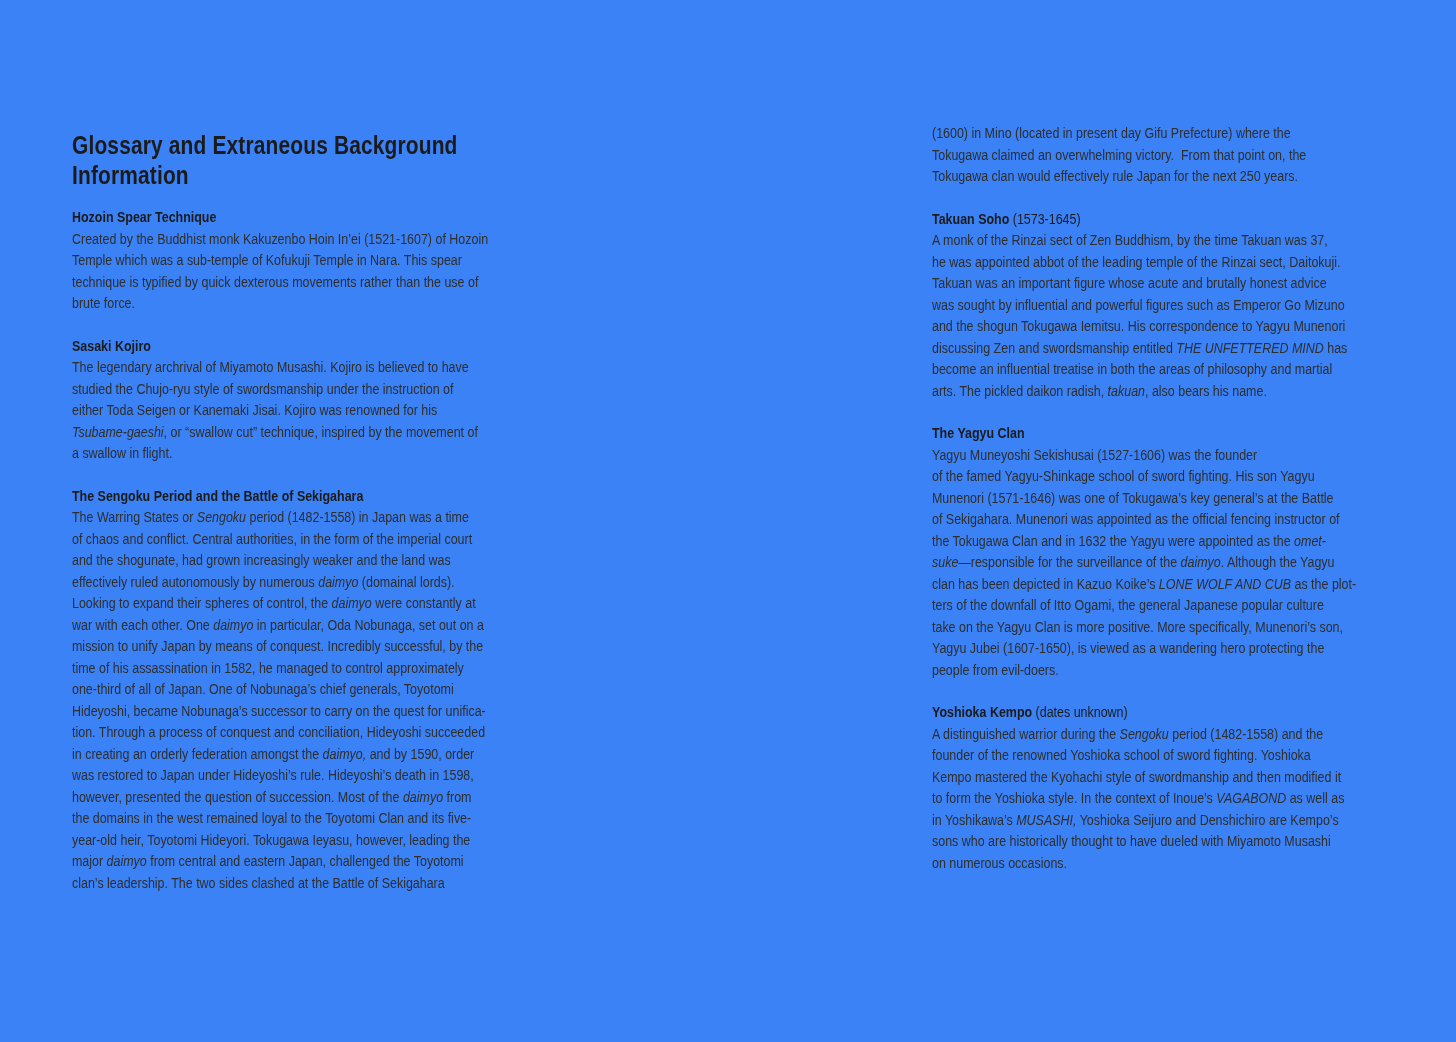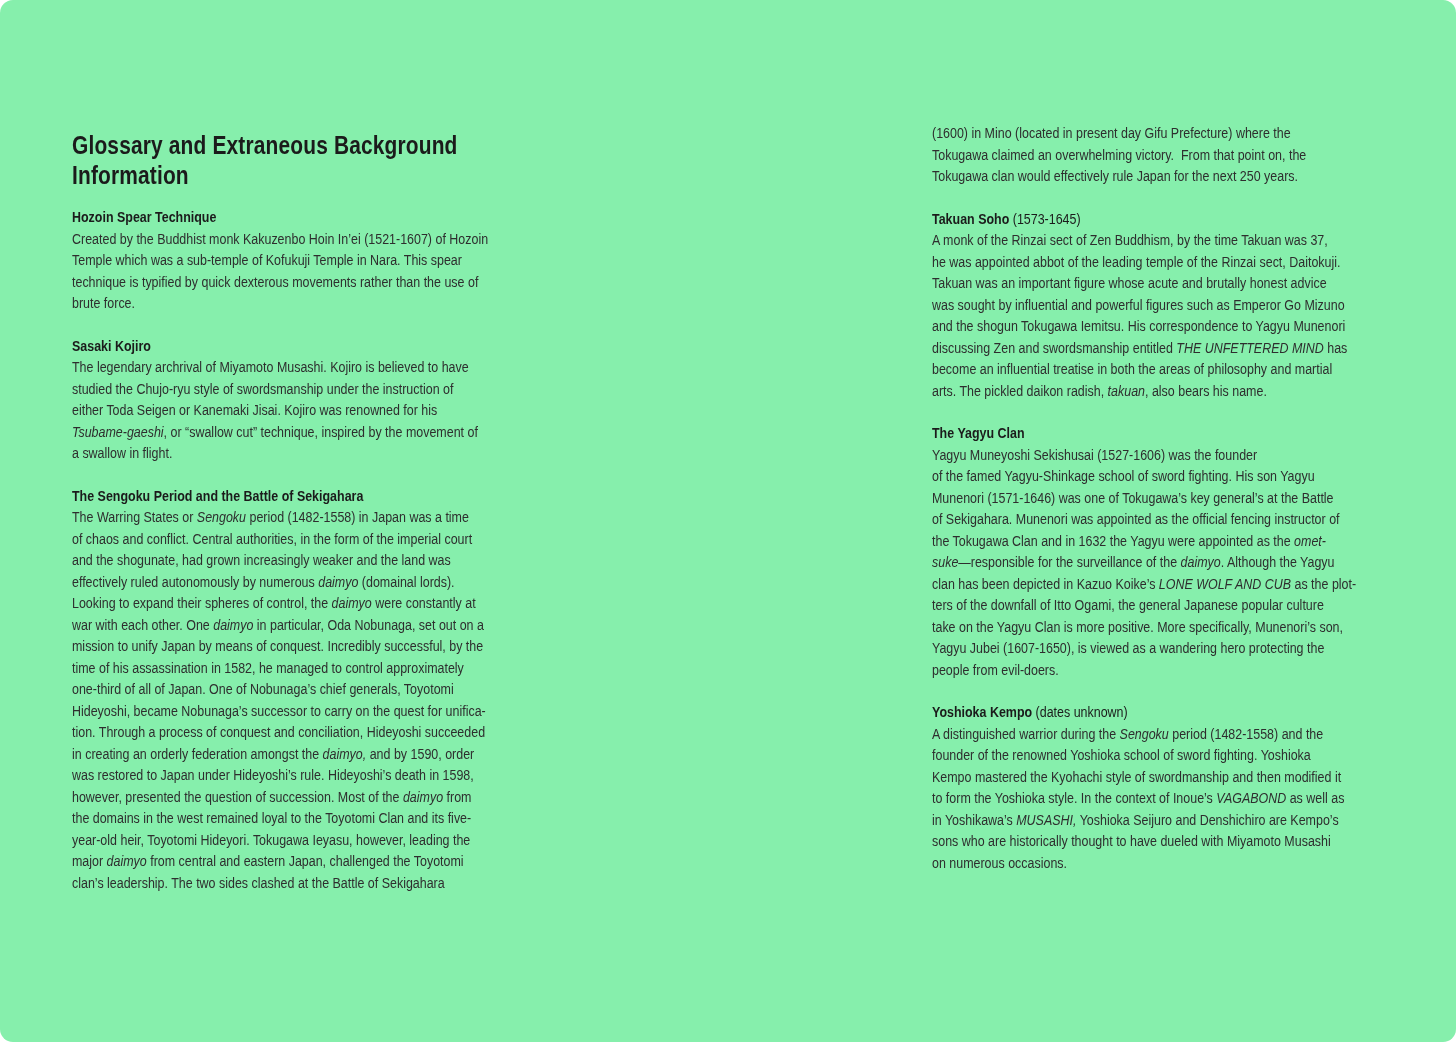--- a/index.html
+++ b/index.html
@@ -9,21 +9,21 @@
   }
   body {
     width: 1456px;
     height: 1042px;
     position: relative;
     overflow: hidden;
     font-family: "Liberation Sans", sans-serif;
     color: #2e2e2e;
     -webkit-font-smoothing: antialiased;
   }
-  .spread { position: absolute; inset: 0; background: #86efac; border-radius: 13px; }
+  .spread { position: absolute; inset: 0; background: #3b82f6; }
   .page { position: absolute; transform: scaleX(0.82); transform-origin: top left; }
   .page-left  { left: 72px;  top: 130px; width: 560px; }
   .page-right { left: 932px; top: 122px; width: 570px; }
   .title {
     margin: 0 0 16px 0;
     font-size: 25.5px;
     line-height: 30px;
     font-weight: bold;
     color: #1b1b1b;
     letter-spacing: 0.2px;

